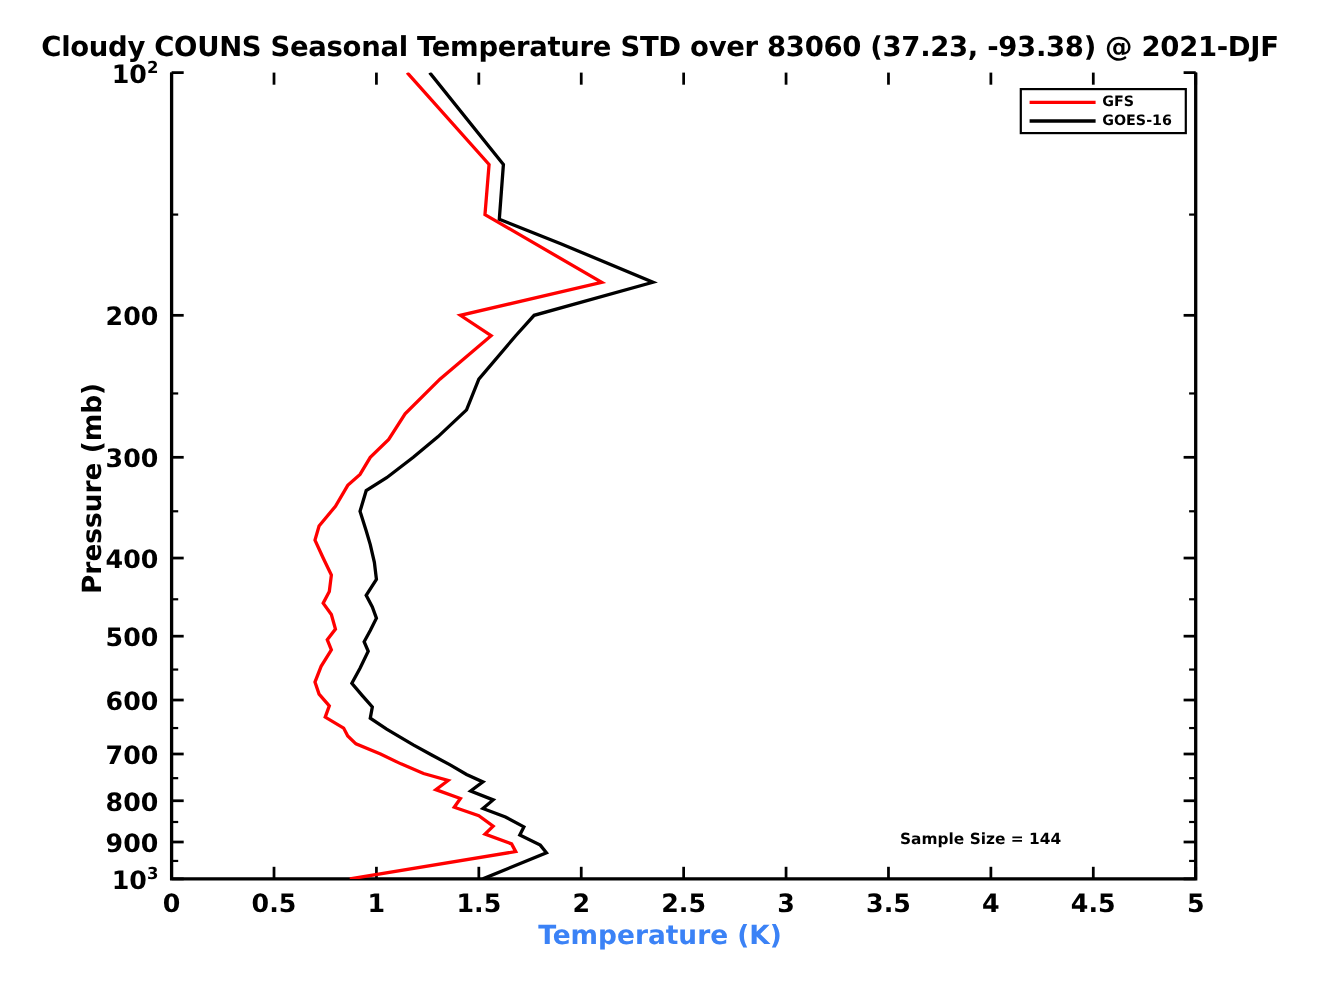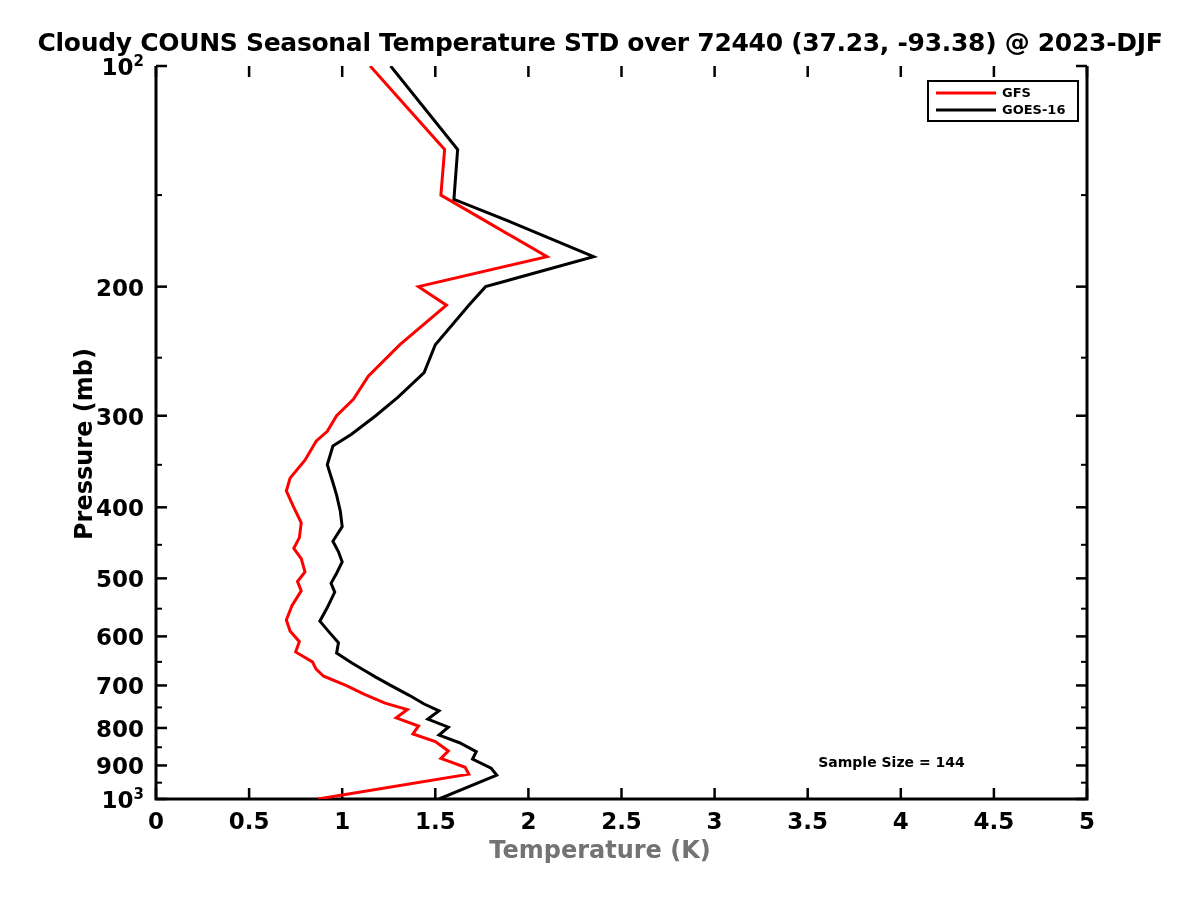--- a/index.html
+++ b/index.html
@@ -34,21 +34,21 @@
     white-space: nowrap;
   }
   .axis-label-x {
     position: absolute;
     left: 0;
     top: 836px;
     width: 1200px;
     text-align: center;
     font-size: 24px;
     font-weight: bold;
-    color: #737373;
+    color: #3b82f6;
   }
   .axis-label-y {
     position: absolute;
     left: -46px;
     top: 430px;
     width: 260px;
     text-align: center;
     font-size: 24px;
     font-weight: bold;
     color: #000000;
@@ -86,21 +86,21 @@
     fill: #000000;
     font-family: "DejaVu Sans", sans-serif;
     dominant-baseline: middle;
   }
 </style>
 </head>
 <body>
 
 <div id="figure">
 
-  <div class="chart-title">Cloudy COUNS Seasonal Temperature STD over 72440 (37.23, -93.38) @ 2023-DJF</div>
+  <div class="chart-title">Cloudy COUNS Seasonal Temperature STD over 83060 (37.23, -93.38) @ 2021-DJF</div>
 
   <svg id="plot" width="1200" height="900">
     <g id="plot-root">
         <path d="M 156 66 L 156 799 L 1087 799 L 1087 66" fill="none" stroke="#000" stroke-width="3"></path>
         <line x1="156" y1="799" x2="156" y2="788" stroke="#000" stroke-width="2.5"></line>
         <line x1="156" y1="66" x2="156" y2="77" stroke="#000" stroke-width="2.5"></line>
         <text x="156" y="829" class="tick-label-x">0</text>
         <line x1="249.10000000000002" y1="799" x2="249.10000000000002" y2="788" stroke="#000" stroke-width="2.5"></line>
         <line x1="249.10000000000002" y1="66" x2="249.10000000000002" y2="77" stroke="#000" stroke-width="2.5"></line>
         <text x="249.10000000000002" y="829" class="tick-label-x">0.5</text>

